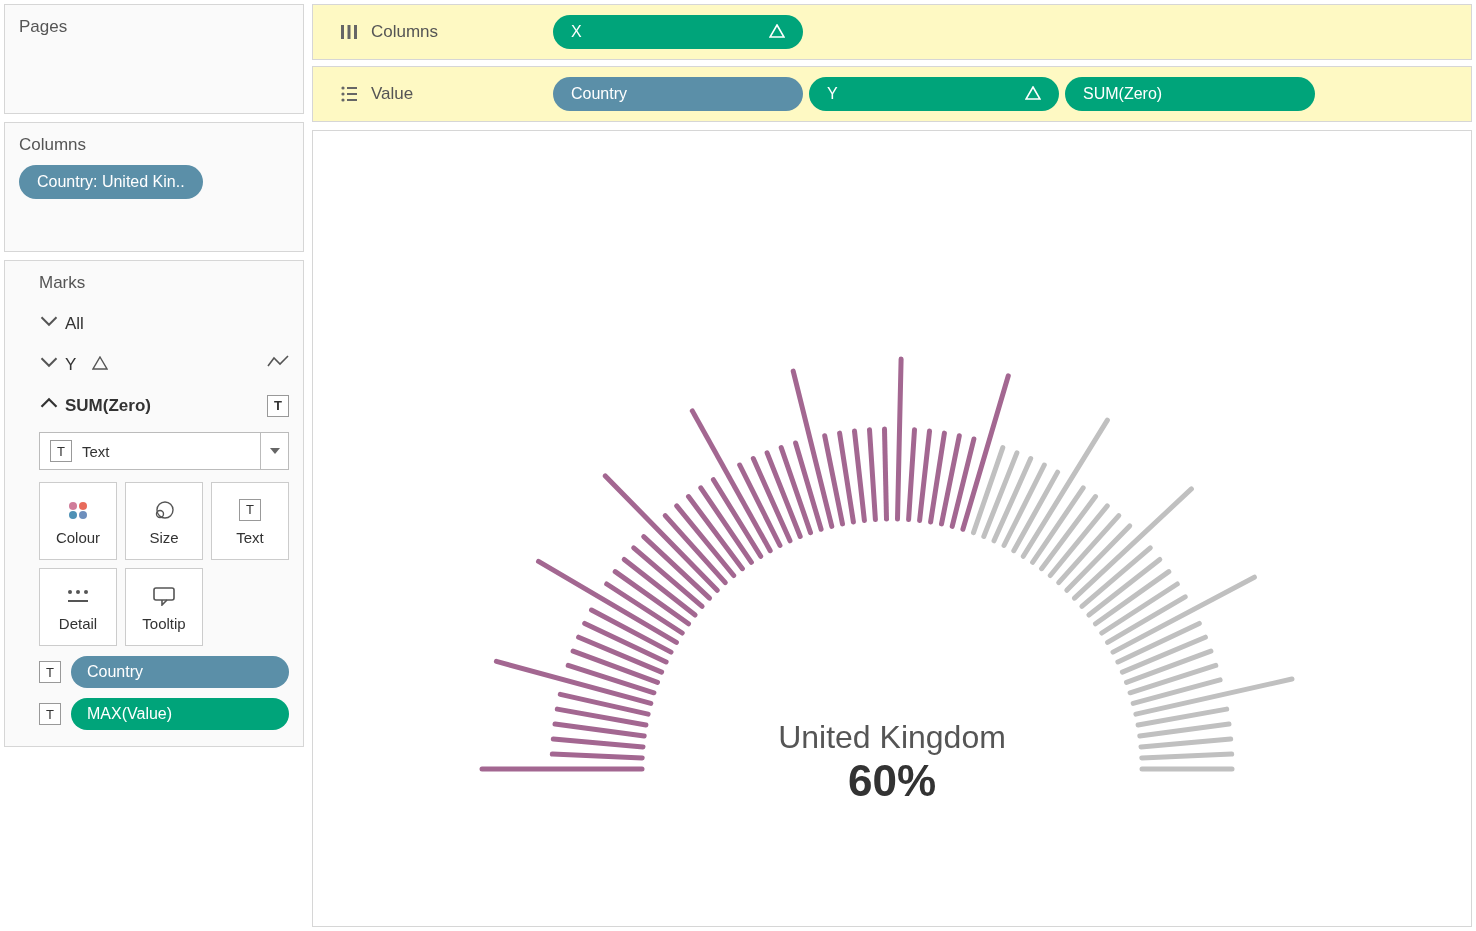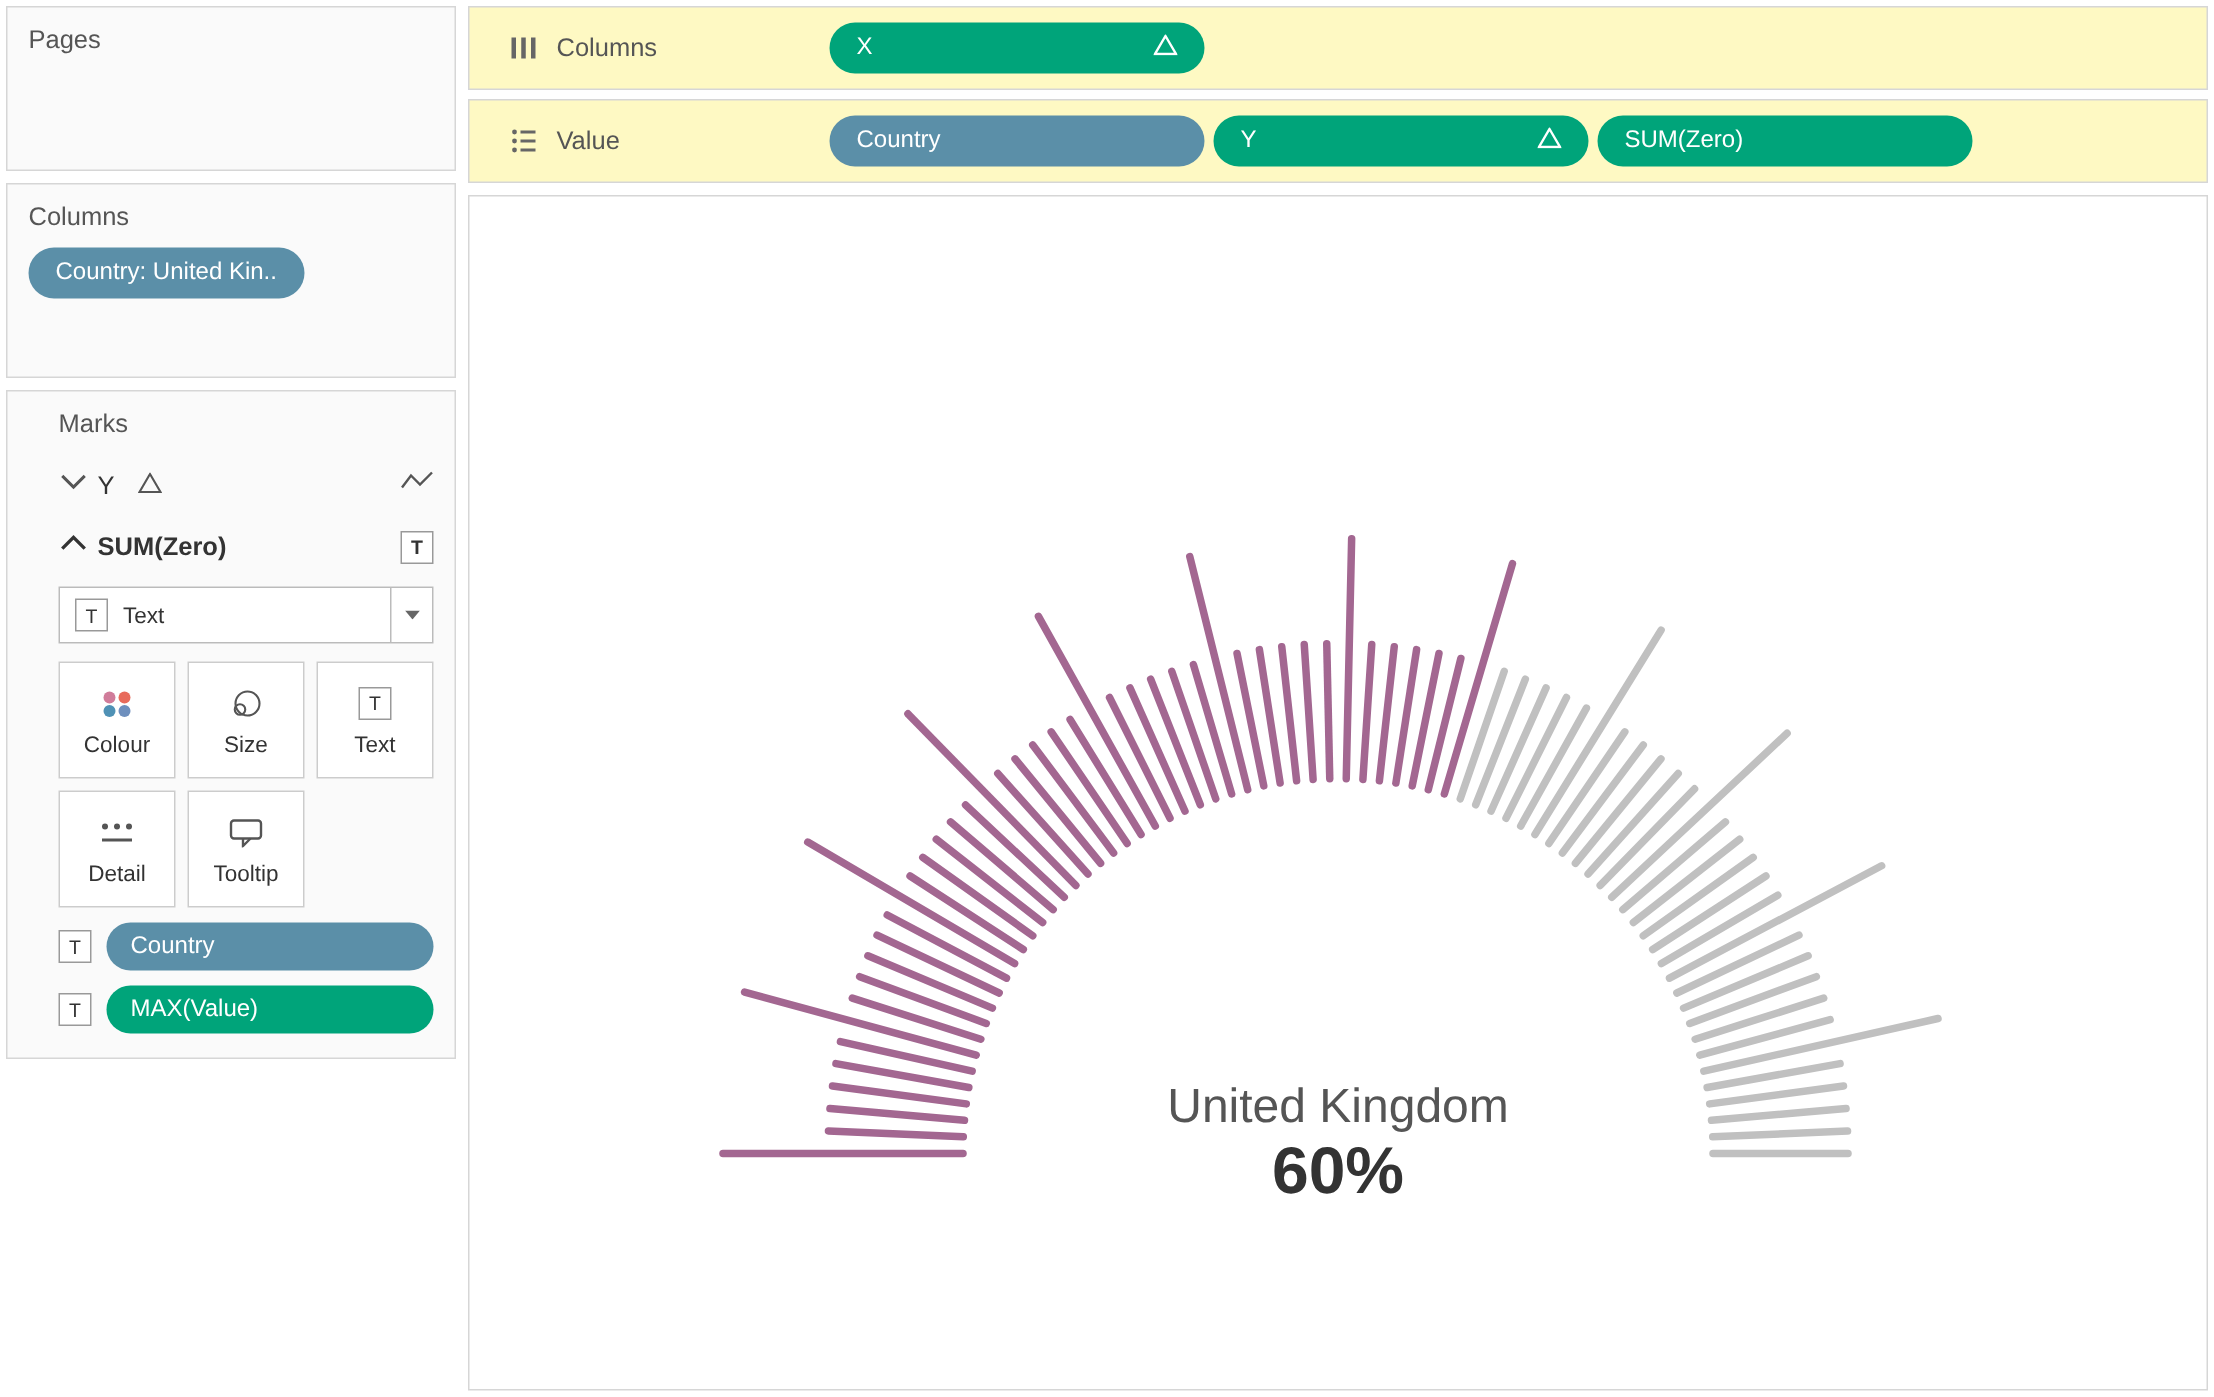--- a/index.html
+++ b/index.html
@@ -198,20 +198,28 @@
     <div class="panel filters-panel">
       <div class="panel-title">Columns</div>
       <span class="pill pill-blue">
         <span>Country: United Kin..</span>
       </span>
     </div>
 
     <div class="panel marks-panel">
       <div class="panel-title">Marks</div>
 
+      <div class="mark-row">
+        <span class="chevron">
+          <svg class="icon-svg" viewBox="0 0 16 16">
+              <path d="M2 5 L8 11 L14 5" fill="none" stroke="#555" stroke-width="1.6"></path>
+            </svg>
+        </span>
+        <span>All</span>
+      </div>
 
       <div class="mark-row">
         <span class="chevron">
           <svg class="icon-svg" viewBox="0 0 16 16">
               <path d="M2 5 L8 11 L14 5" fill="none" stroke="#555" stroke-width="1.6"></path>
             </svg>
         </span>
         <span>Y</span>
         <span style="margin-left:6px;">
           <svg width="16" height="14" viewBox="0 0 16 14">

